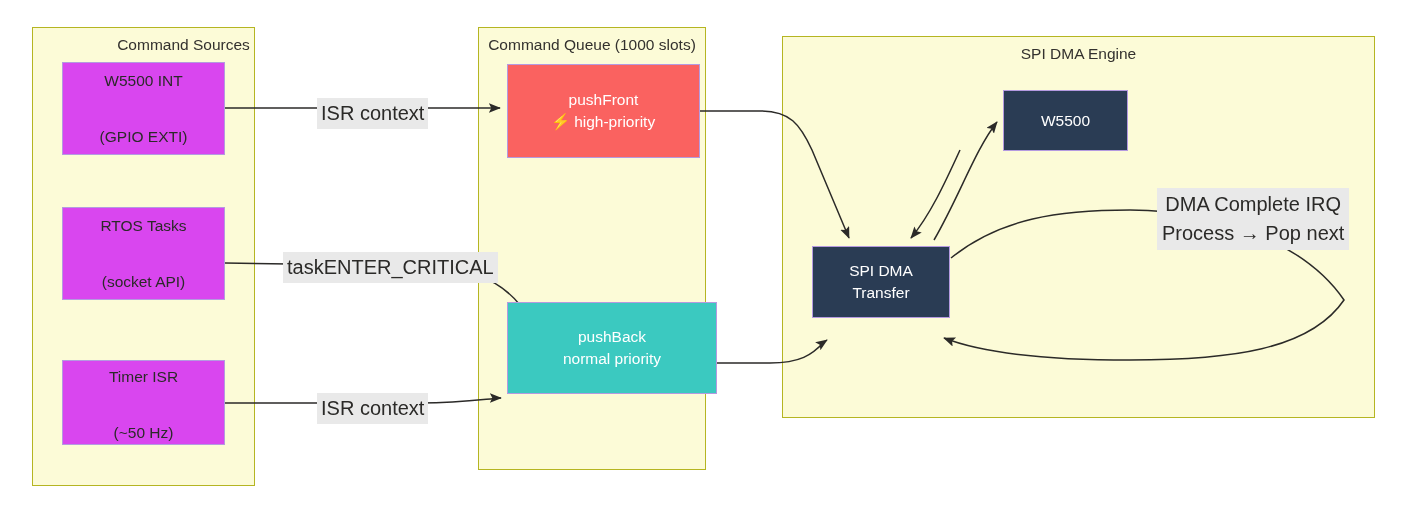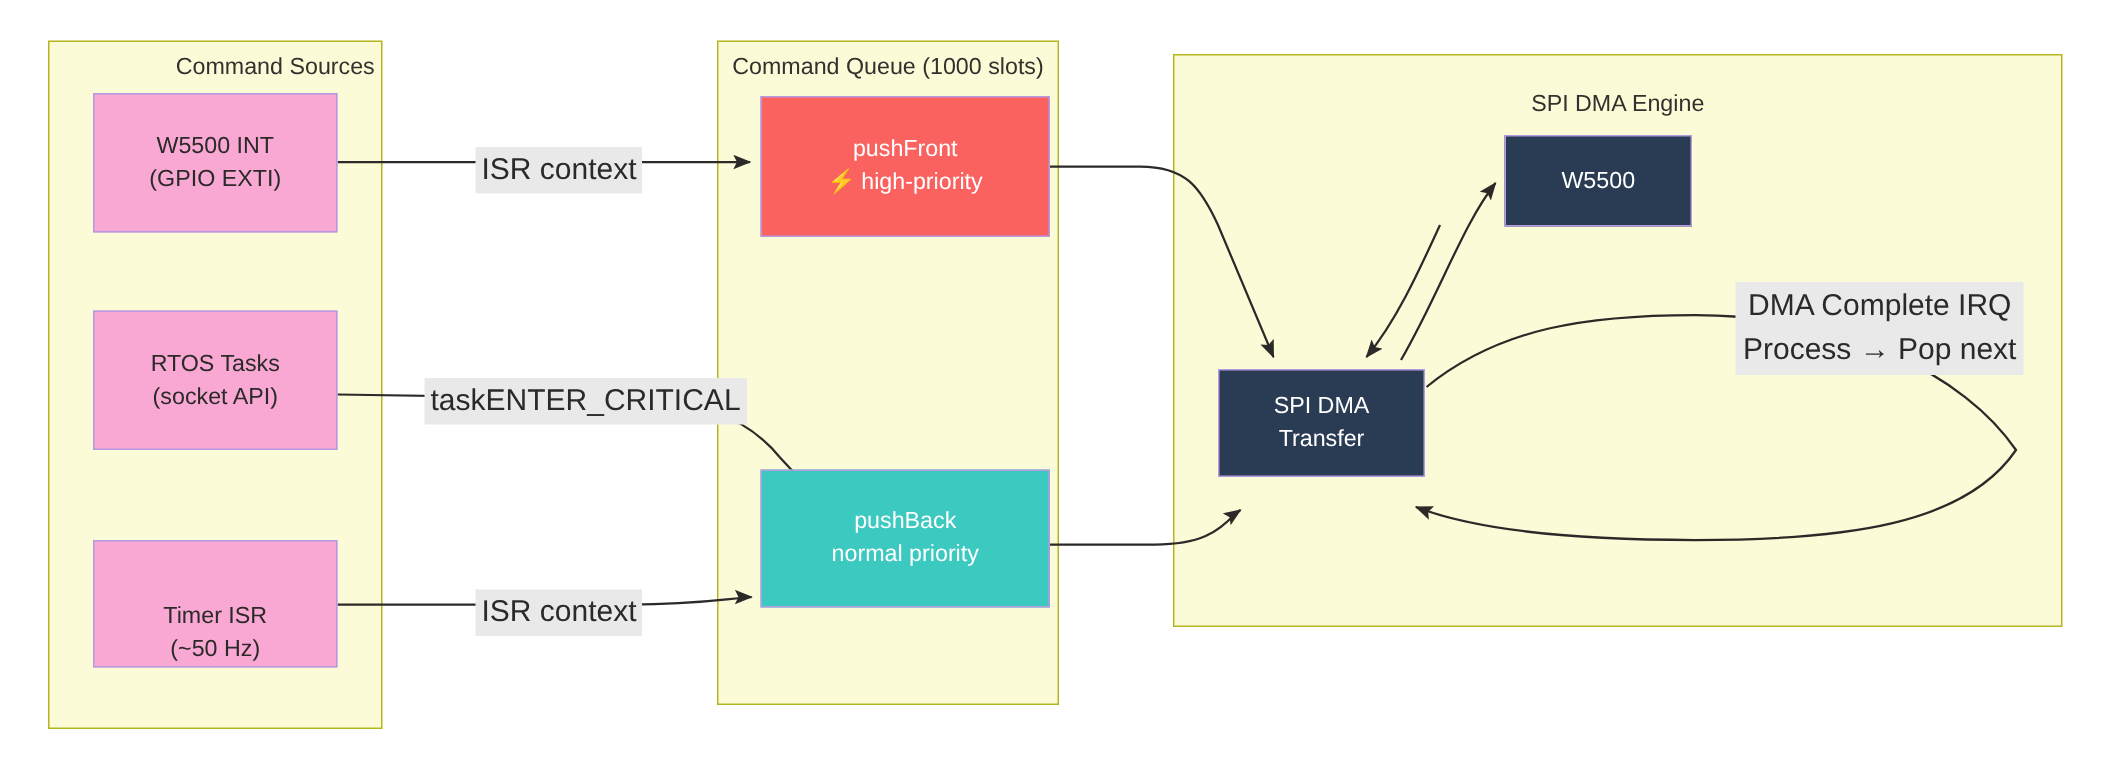--- a/index.html
+++ b/index.html
@@ -48,22 +48,23 @@
     flex-direction: column;
     align-items: center;
     justify-content: center;
     border: 1.6px solid #b49ae0;
     font-size: 15.5px;
     line-height: 1.42;
     text-align: center;
   }
   .node .line { white-space: nowrap; }
   .node-source {
-    background: #f9a8d4;
+    background: #d946ef;
     color: #2b2a28;
+    gap: 34px;
   }
   .node-pushfront {
     background: #fa6260;
     color: #ffffff;
   }
   .node-pushback {
     background: #3bc9c0;
     color: #ffffff;
   }
   .node-dark {
@@ -91,21 +92,21 @@
 
   <div class="group-box" style="left:32px; top:27px; width:223px; height:459px;padding-left:40px;">
     <div class="group-title" style="top:8px;">Command Sources</div>
   </div>
 
   <div class="group-box" style="left:478px; top:27px; width:228px; height:443px;">
     <div class="group-title" style="top:8px;">Command Queue (1000 slots)</div>
   </div>
 
   <div class="group-box" style="left:782px; top:36px; width:593px; height:382px;">
-    <div class="group-title" style="top:8px;margin-top:16px;">SPI DMA Engine</div>
+    <div class="group-title" style="top:8px;">SPI DMA Engine</div>
   </div>
 
   <svg class="edges" viewBox="0 0 1402 514" xmlns="http://www.w3.org/2000/svg">
     <defs>
       <marker id="arrow" markerWidth="9" markerHeight="9" refX="7.4" refY="3.2" orient="auto" markerUnits="strokeWidth">
         <path d="M0,0 L8,3.2 L0,6.4 L1.6,3.2 Z" fill="#2b2a28"></path>
       </marker>
     </defs>
 
     <path d="M225,108 L340,108 L500,108" fill="none" stroke="#2b2a28" stroke-width="1.5" marker-end="url(#arrow)"></path>
@@ -141,21 +142,21 @@
     <span class="line">(~50 Hz)</span>
   </div>
 
   <div class="node node-pushfront" style="left:507px; top:64px; width:193px; height:94px;text-align:right;">
     <span class="line">pushFront</span>
     <span class="line">
       <span class="bolt">⚡</span><span>high-priority</span>
     </span>
   </div>
 
-  <div class="node node-pushback" style="left:507px; top:313px; width:193px; height:92px;">
+  <div class="node node-pushback" style="left:507px; top:302px; width:210px; height:92px;">
     <span class="line">pushBack</span>
     <span class="line">normal priority</span>
   </div>
 
   <div class="node node-dark" style="left:1003px; top:90px; width:125px; height:61px;">
     <span class="line">W5500</span>
   </div>
 
   <div class="node node-dark" style="left:812px; top:246px; width:138px; height:72px;">
     <span class="line">SPI DMA</span>

